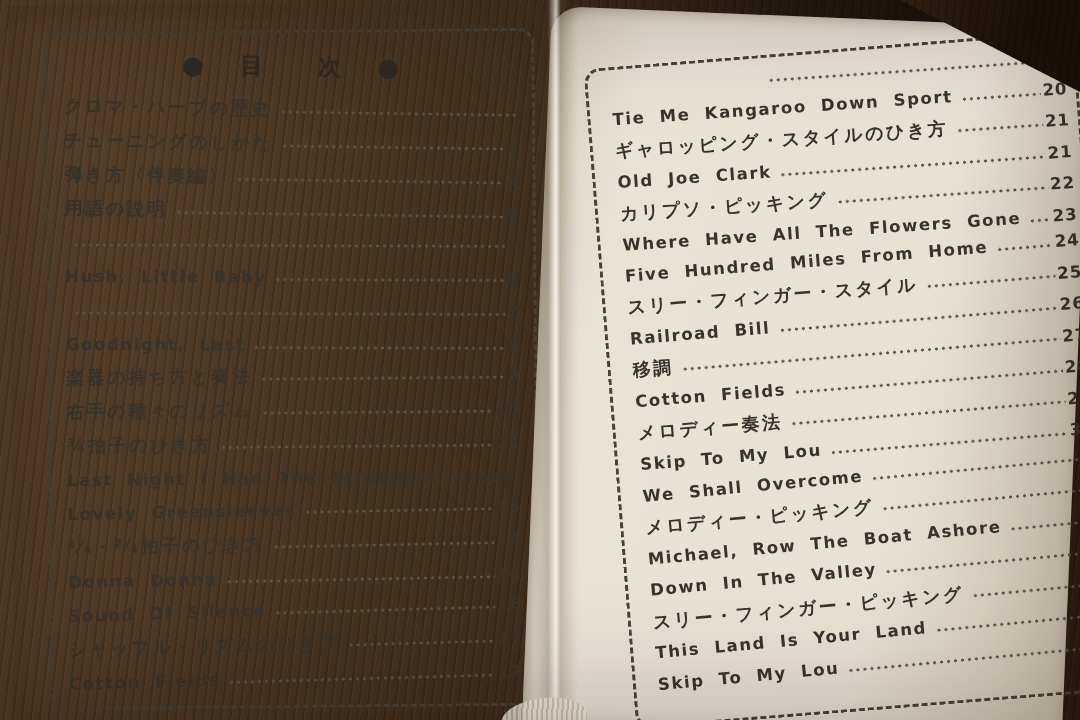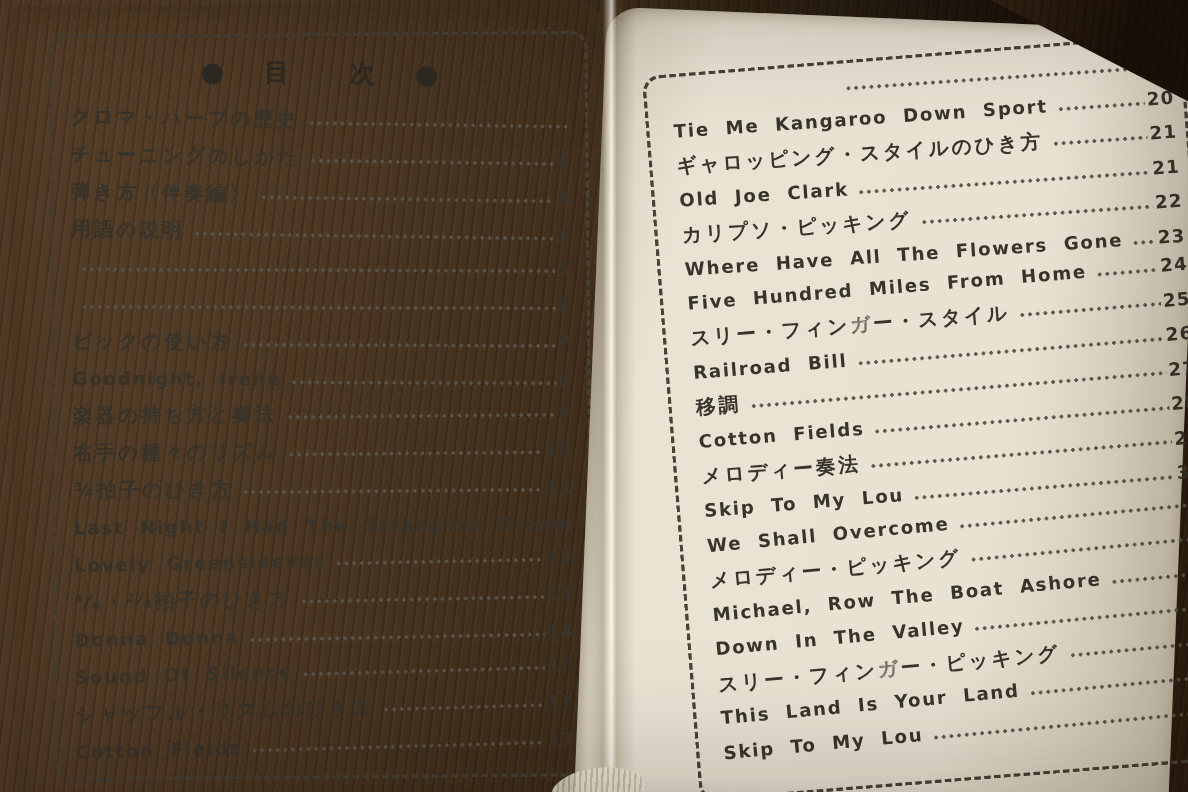--- a/index.html
+++ b/index.html
@@ -114,30 +114,30 @@
           <div class="toc-row">
             <span class="title jp">用語の説明</span>
             <span class="dots"></span>
             <span class="pg">5</span>
           </div>
           <div class="toc-row">
             <span class="dots"></span>
             <span class="pg">5</span>
           </div>
           <div class="toc-row">
+            <span class="title latin">Hush, Little Baby</span>
             <span class="dots"></span>
             <span class="pg">6</span>
           </div>
           <div class="toc-row">
-            <span class="title jp">ピックの使い方</span>
             <span class="dots"></span>
             <span class="pg">7</span>
           </div>
           <div class="toc-row">
-            <span class="title latin">Goodnight, Irene</span>
+            <span class="title latin">Goodnight, Last</span>
             <span class="dots"></span>
             <span class="pg">8</span>
           </div>
           <div class="toc-row">
             <span class="title jp">楽器の持ち方と奏法</span>
             <span class="dots"></span>
             <span class="pg">9</span>
           </div>
           <div class="toc-row">
             <span class="title jp">右手の種々のリズム</span>

